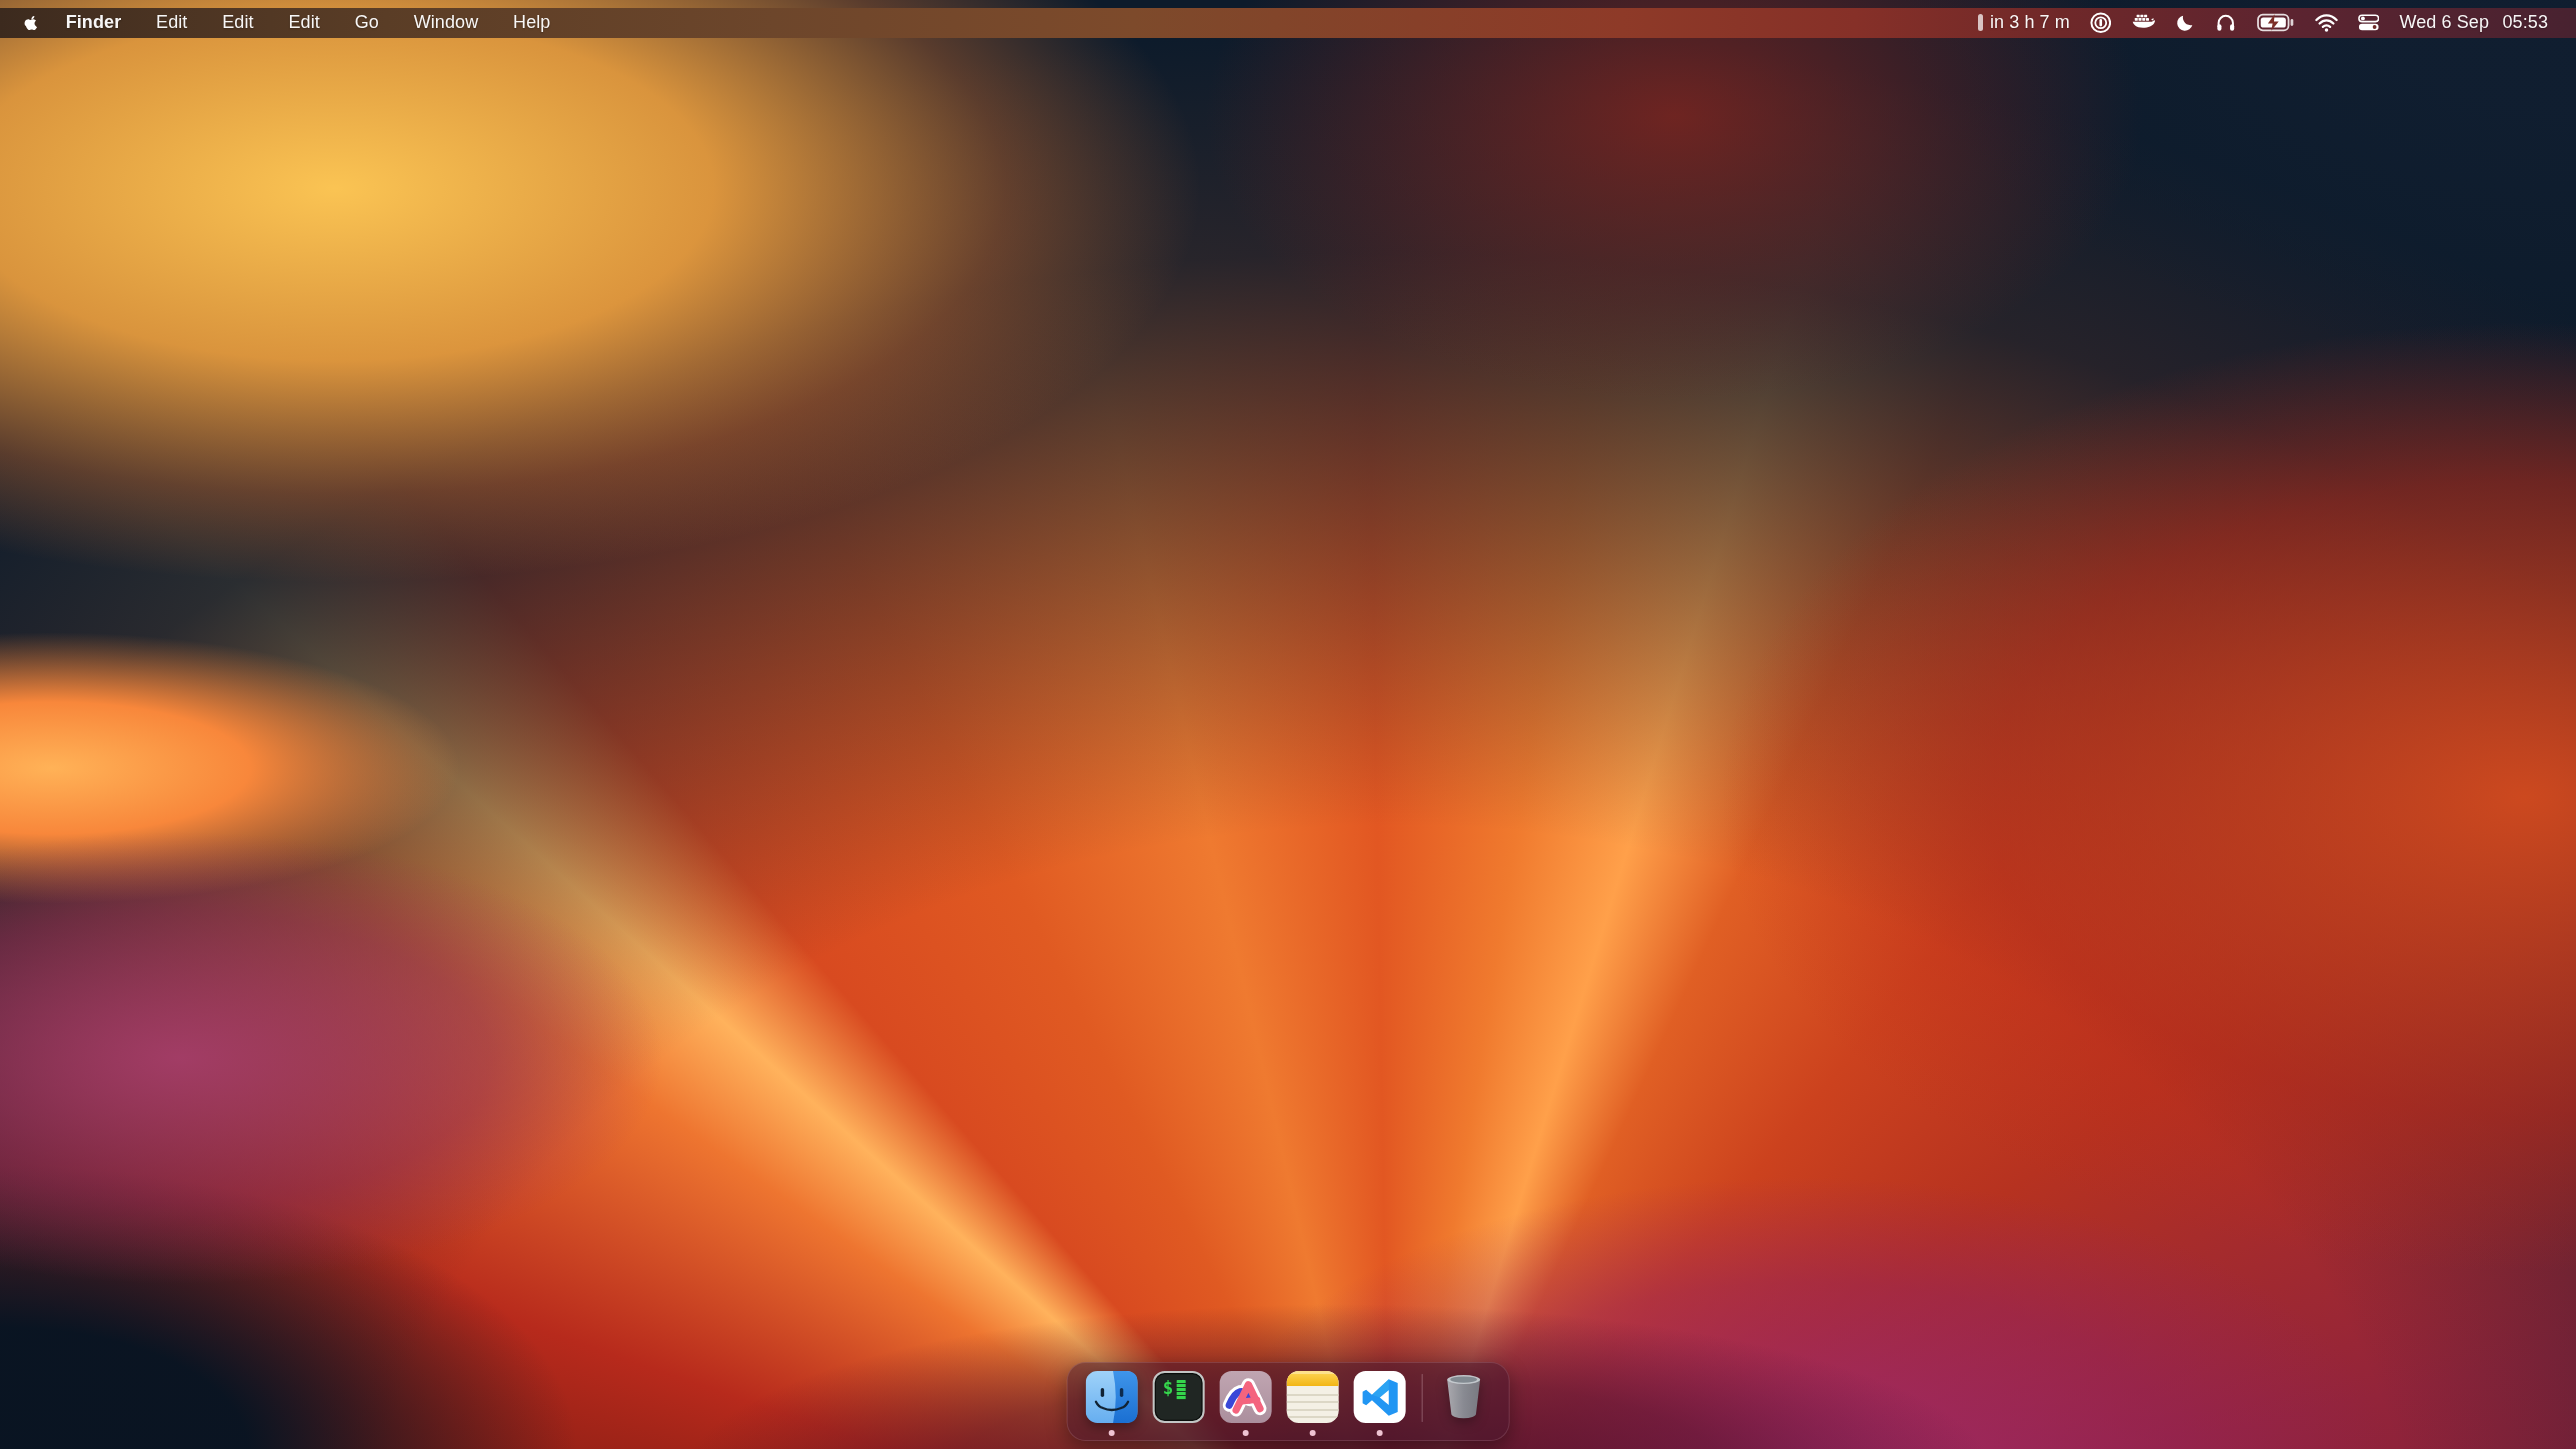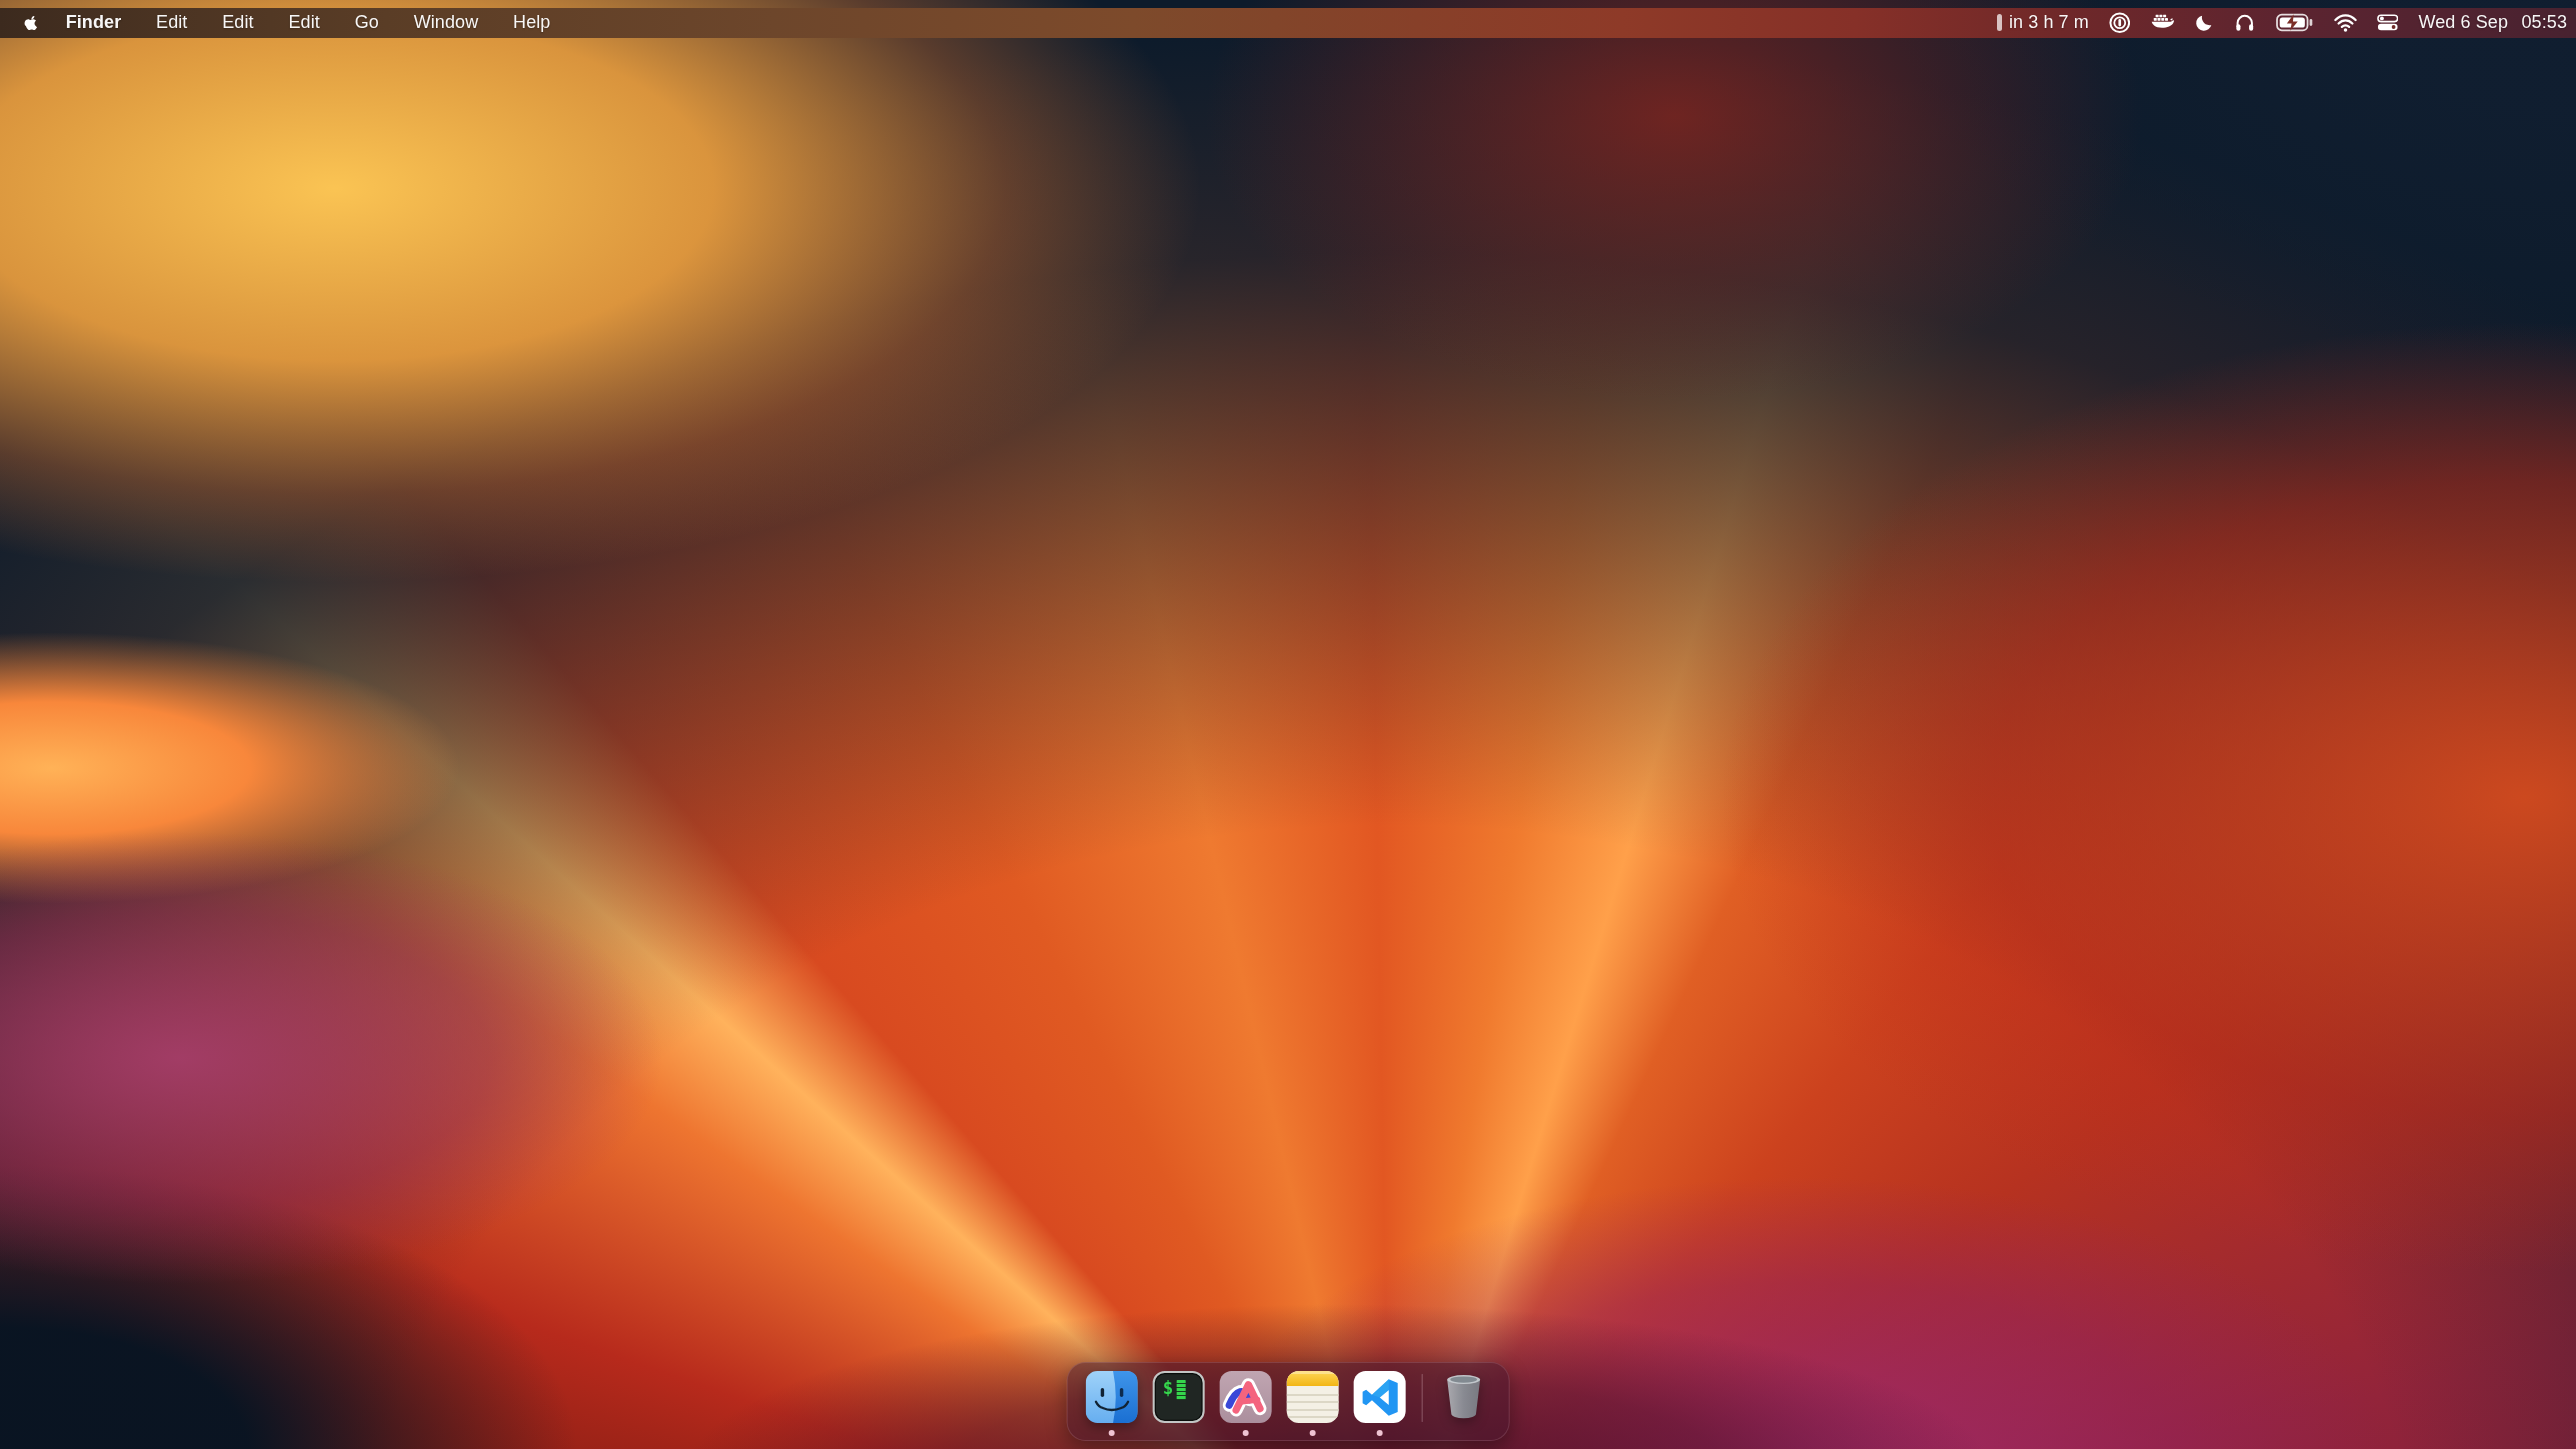--- a/index.html
+++ b/index.html
@@ -38,21 +38,21 @@
       #874029 55%, #8e3a28 63%, #863028 72%, #6f2829 80%, #5c2430 89%, #482230 100%);
     color:rgba(255,255,255,.96);
     font-size:18px; letter-spacing:0.1px;
     text-shadow:0 0.7px 2px rgba(0,0,0,.3);
     margin-top:8px;
   }
   .mb-left { display:flex; align-items:center; height:100%; padding-left:17.4px; }
   .mb-item { padding:0 17.4px; height:100%; display:flex; align-items:center; }
   .mb-item.apple { padding:0 9.4px 0 6.7px; }
   .mb-item.appname { font-weight:bold; }
-  .mb-right { display:flex; align-items:center; height:100%; gap:20px; padding-right:9px; }
+  .mb-right { display:flex; align-items:center; height:100%; gap:20px; padding-right:28px; }
   .mb-status { display:flex; align-items:center; gap:6.7px; height:100%; }
   .mb-status svg { display:block; }
   .capsule { width:5.4px; height:17.4px; border-radius:2.7px; background:rgba(255,255,255,.72); display:inline-block; }
   .mb-clock { display:flex; gap:13.4px; }
 
   
   .dock {
     position:absolute; bottom:8px; left:50%; transform:translateX(-50%); z-index:10;
     display:flex; align-items:flex-start;
     background:rgba(66,20,44,.48);

